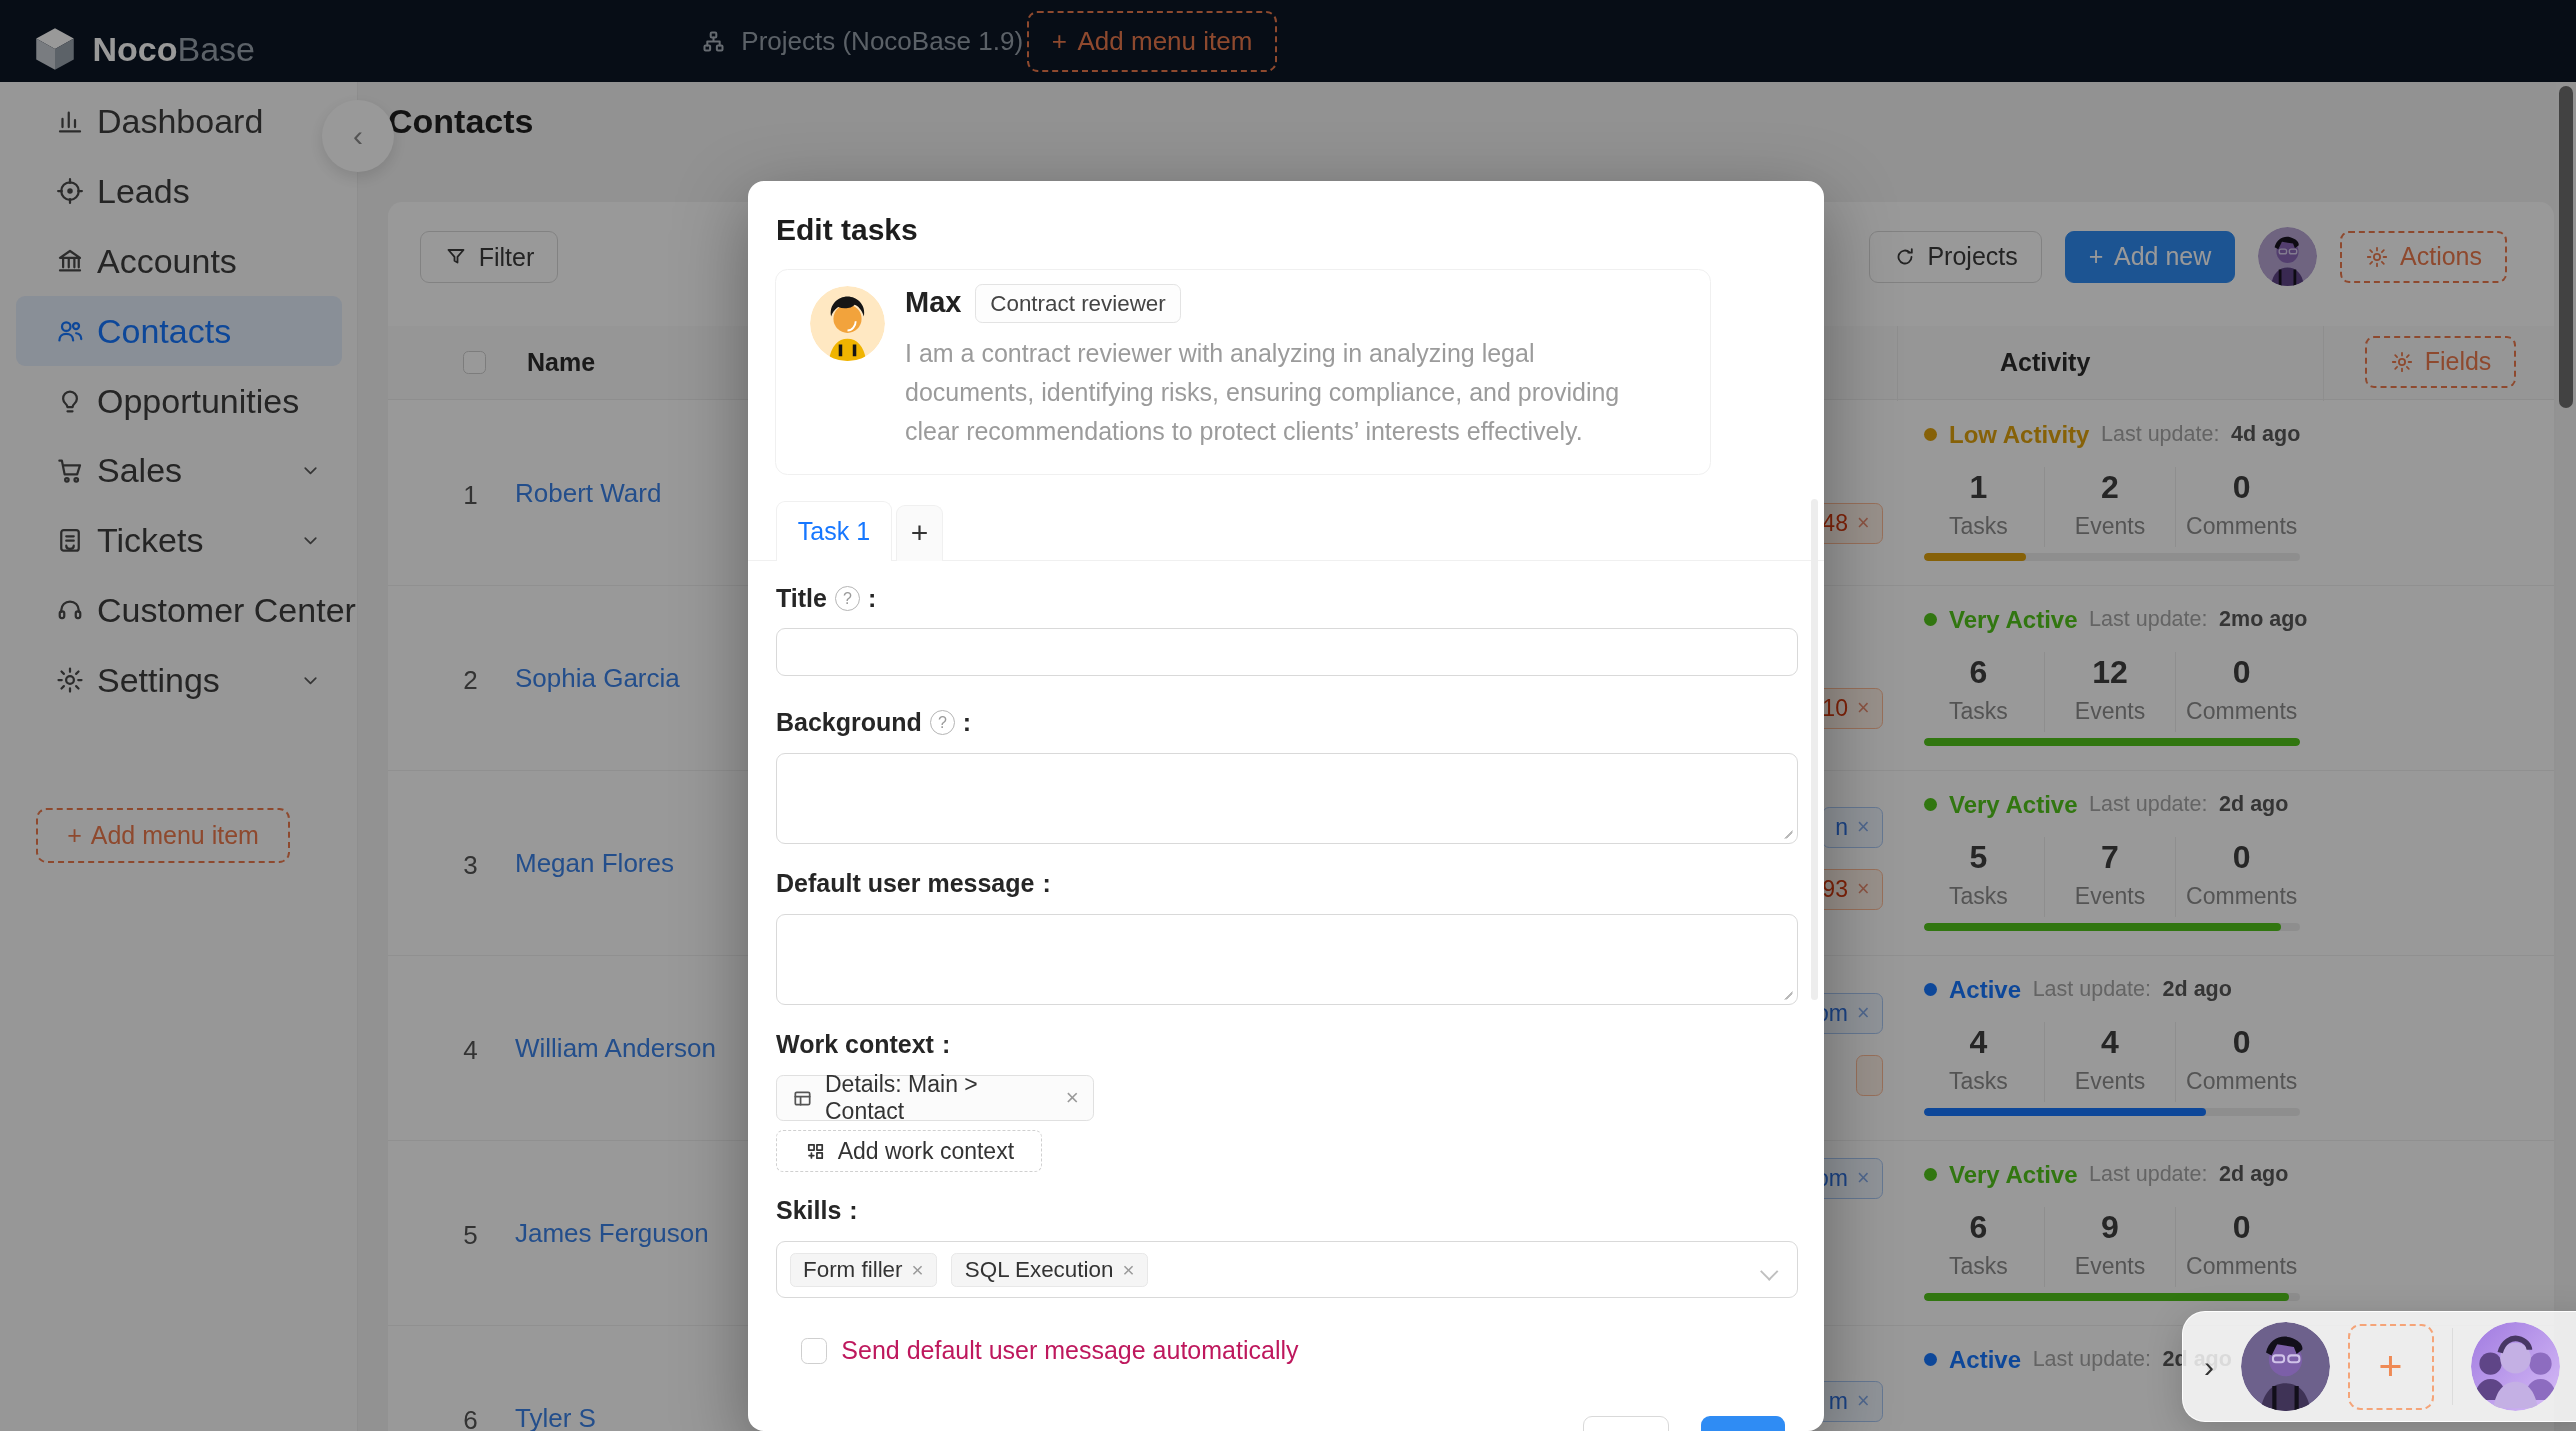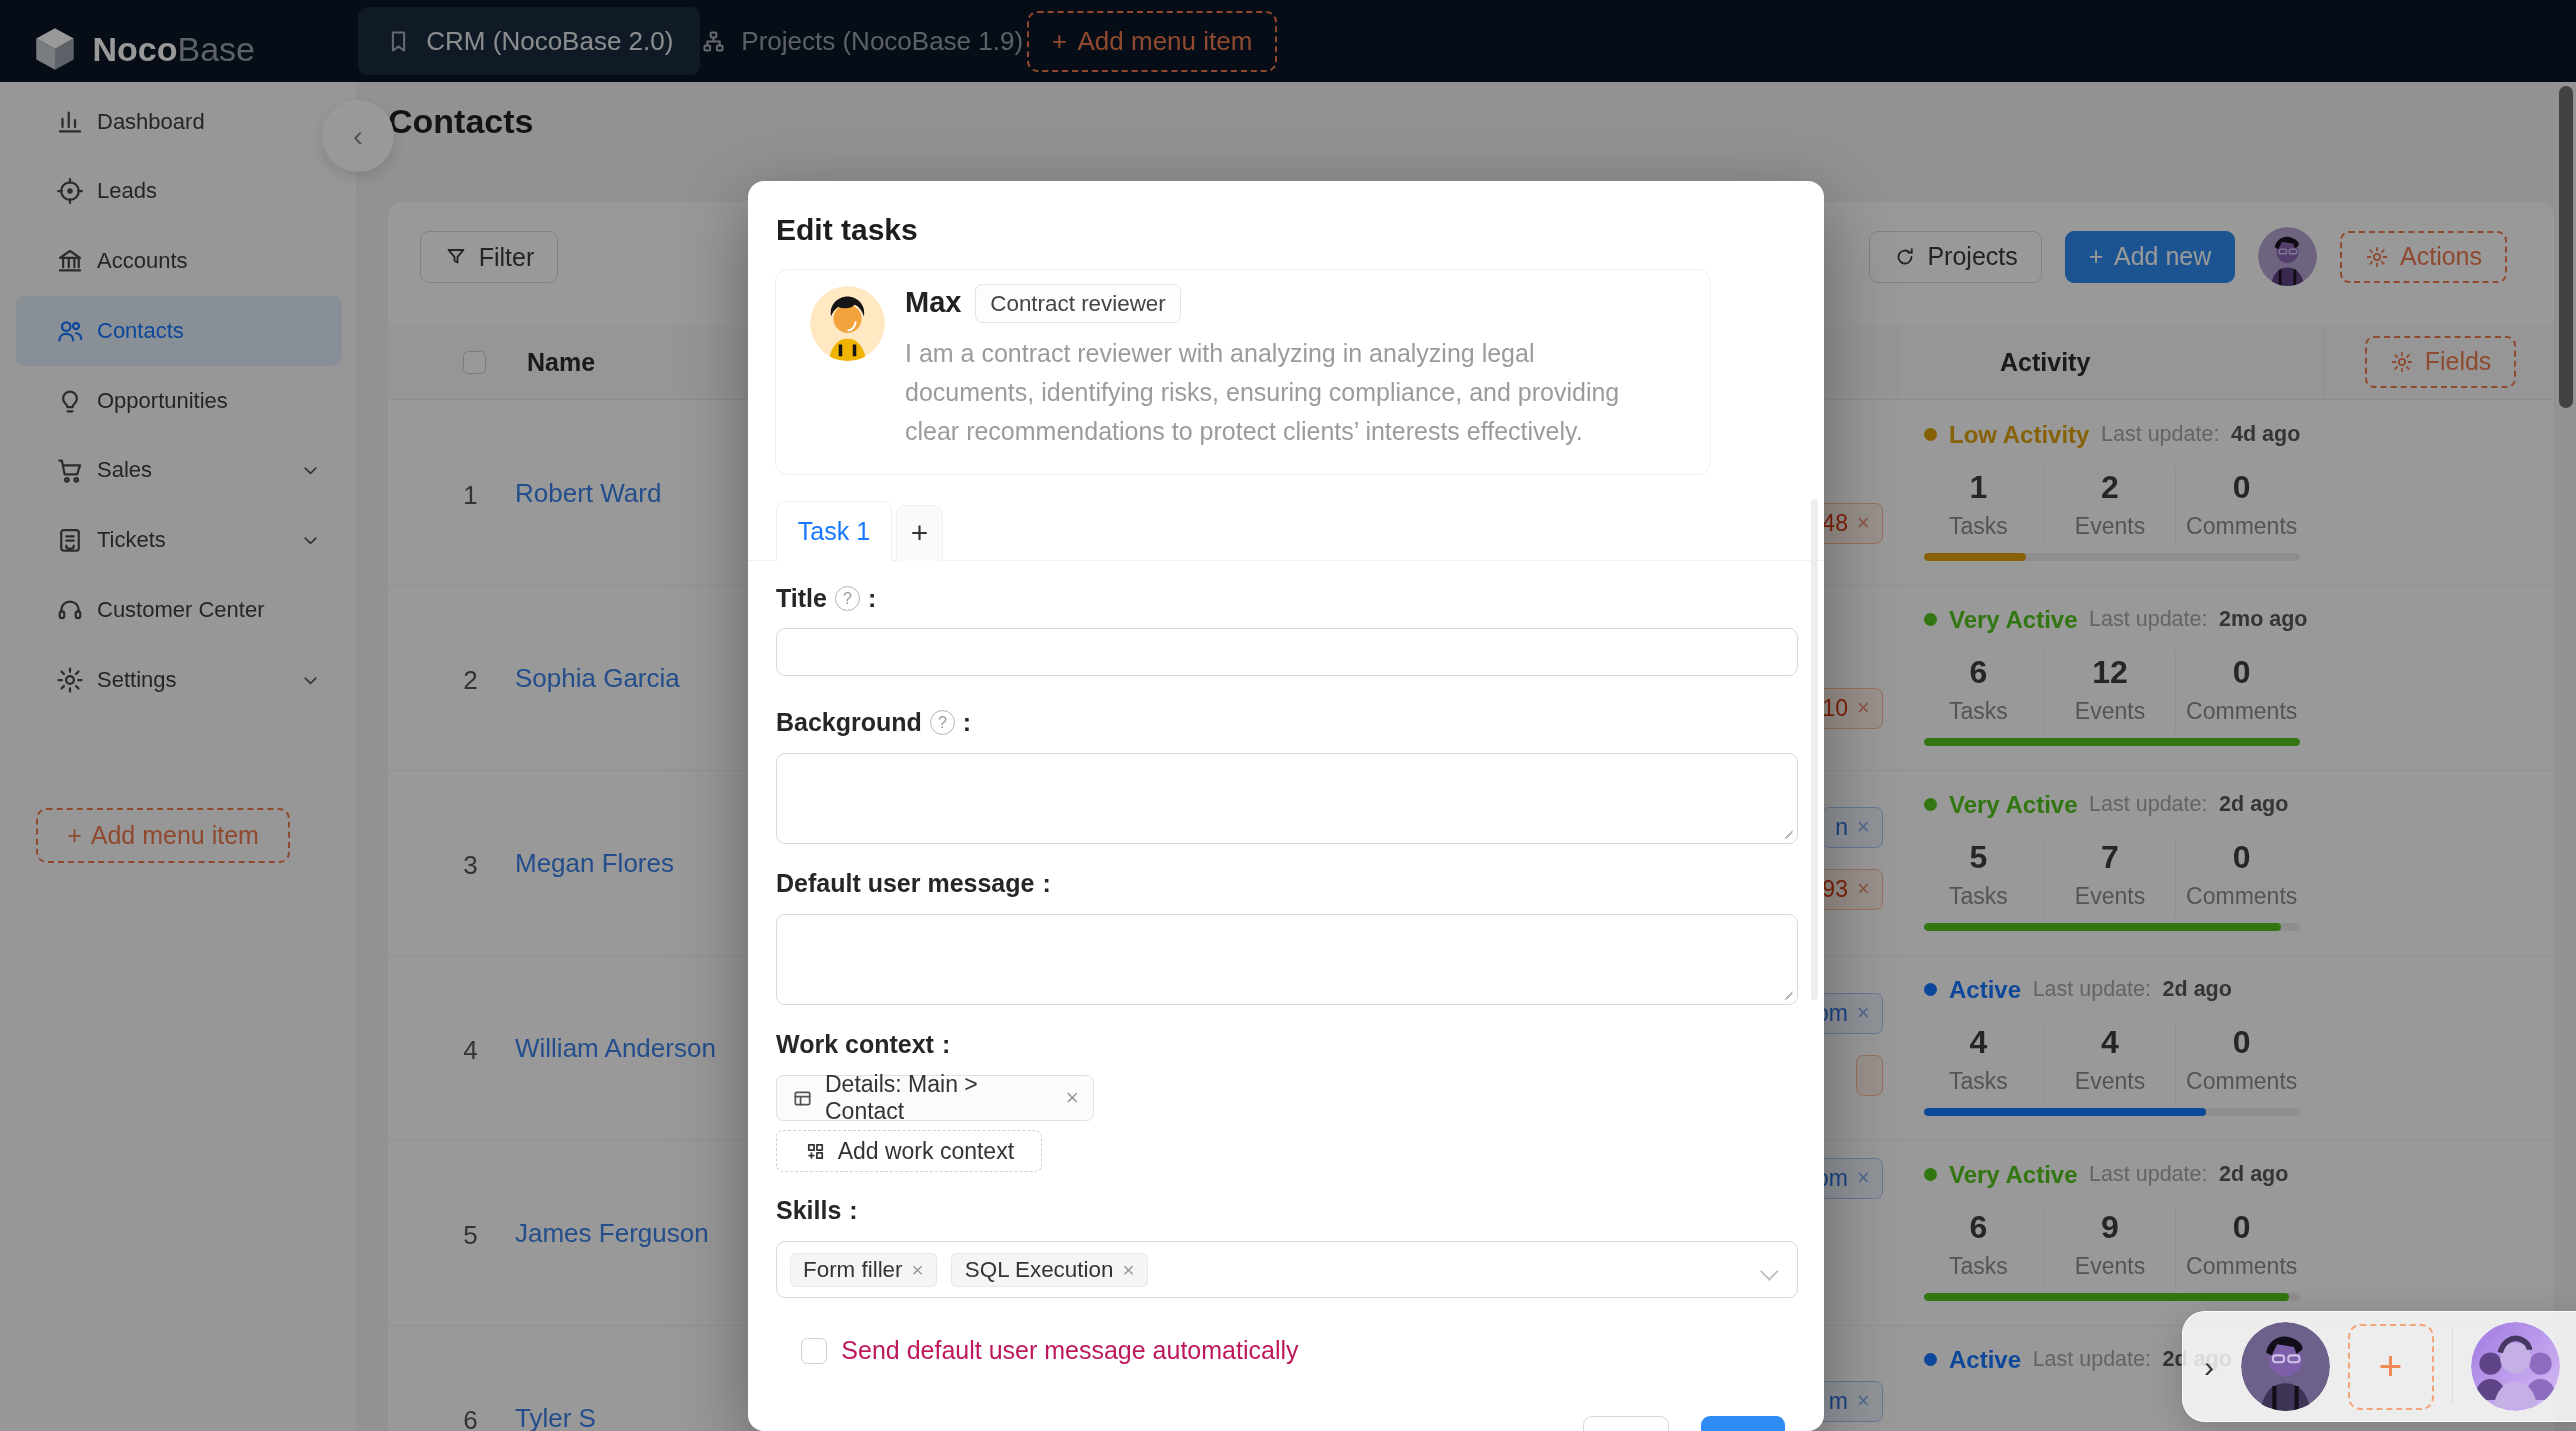--- a/index.html
+++ b/index.html
@@ -18,21 +18,21 @@
     padding:0 27px;border-radius:9px;font-size:26px;color:#98a1ac;}
   .htab .ic{font-size:27px;color:#aab2bc;}
   .htab.active{background:#1b2b40;color:#e8eaec;}
   .htab.t1{left:358px;}
   .htab.t2{left:673px;}
   .hadd{position:absolute;left:1027px;top:10.7px;width:250px;height:61px;border:2.2px dashed var(--orange);
     border-radius:10.7px;color:var(--orange);font-size:26px;display:flex;align-items:center;justify-content:center;gap:10.7px;}
   .hicons{position:absolute;right:0;top:0;height:82px;}
   
   .sidebar{position:absolute;left:0;top:82px;width:358px;height:1349px;background:#fcfcfc;border-right:0.9px solid #ececec;}
-  .sitem{position:absolute;left:0;width:358px;height:70px;display:flex;align-items:center;color:#3d3d3d;font-size:22px;cursor:pointer;}
+  .sitem{position:absolute;left:0;width:358px;height:70px;display:flex;align-items:center;color:#3d3d3d;font-size:34px;cursor:pointer;}
   .sitem .ic{position:absolute;left:55px;font-size:30px;color:#4a4a4a;display:flex;}
   .sitem .lbl{position:absolute;left:97px;}
   .sitem .chev{position:absolute;right:36px;font-size:21.5px;color:#5a5a5a;display:flex;}
   .sitem.active{left:16px;width:326px;border-radius:9px;background:#e4eefb;}
   .sitem.active .ic,.sitem.active .lbl{color:var(--blue);}
   .sitem.active .ic{left:39px;}.sitem.active .lbl{left:81px;}
   .sadd{position:absolute;left:36px;top:726px;width:254px;height:55px;border:2.2px dashed var(--orange);border-radius:10.7px;
     color:var(--orange);font-size:25px;display:flex;align-items:center;justify-content:center;gap:9px;}
   .collapse{position:absolute;left:322px;top:100px;width:72px;height:72px;border-radius:50%;background:#fff;
     box-shadow:0 5.4px 16px rgba(0,0,0,.12);display:flex;align-items:center;justify-content:center;color:#8c8c8c;font-size:30px;z-index:5;}
@@ -140,28 +140,20 @@
 
   <div class="hdr">
     <div class="brand">
       <svg viewBox="0 0 24 24">
         <polygon points="12,2 21,7 12,12 3,7" fill="#ffffff"></polygon>
         <polygon points="3,7 12,12 12,22 3,17" fill="#c9ced6"></polygon>
         <polygon points="21,7 12,12 12,22 21,17" fill="#9aa3ae"></polygon>
       </svg>
       <span><span class="b1">Noco</span><span class="b2">Base</span></span>
     </div>
-    <div class="htab t1 active">
-      <span class="ic">
-          <svg viewBox="0 0 24 24" fill="none" stroke="currentColor" stroke-width="1.8" stroke-linecap="round" stroke-linejoin="round">
-            <path d="M7 4h10v16l-5-3.5L7 20Z"></path>
-          </svg>
-        </span>
-      <span>CRM (NocoBase 2.0)</span>
-    </div>
     <div class="htab t2">
       <span class="ic">
           <svg viewBox="0 0 24 24" fill="none" stroke="currentColor" stroke-width="1.8" stroke-linecap="round" stroke-linejoin="round">
             <rect x="9.5" y="4" width="5" height="4.5" rx="1"></rect>
             <rect x="4" y="15.5" width="5" height="4.5" rx="1"></rect>
             <rect x="15" y="15.5" width="5" height="4.5" rx="1"></rect>
             <path d="M12 8.5V12M12 12H6.5v3.5M12 12h5.5v3.5"></path>
           </svg>
         </span>
       <span>Projects (NocoBase 1.9)</span>

